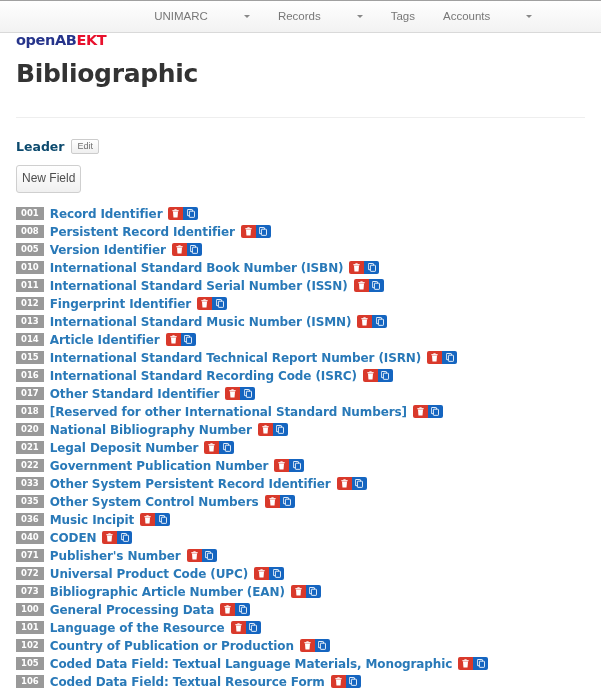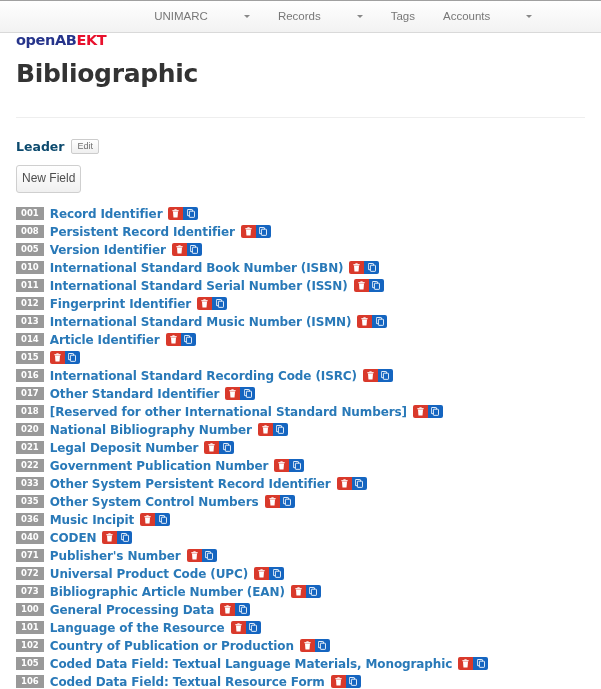--- a/index.html
+++ b/index.html
@@ -393,20 +393,21 @@
               <svg width="8" height="9" viewBox="0 0 11 12" aria-hidden="true">
                 <rect x="0.5" y="0.5" width="7" height="8.5" rx="0.8" fill="none" stroke="#ffffff" stroke-width="1.2"></rect>
                 <rect x="3.3" y="2.8" width="7" height="8.5" rx="0.8" fill="#1565c0" stroke="#ffffff" stroke-width="1.2"></rect>
               </svg>
             </span>
           </button>
         </span>
       </li>
       <li class="field-row">
         <span class="tag-badge">015</span>
+        <a class="field-link" href="#">International Standard Technical Report Number (ISRN)</a>
         <span class="btn-group">
           <button class="icon-btn del" title="Delete">
             <span>
               <svg width="7" height="9" viewBox="0 0 10 12" aria-hidden="true">
                 <rect x="0.5" y="1.2" width="9" height="1.6" fill="#ffffff"></rect>
                 <rect x="3.4" y="0" width="3.2" height="1.3" fill="#ffffff"></rect>
                 <path d="M1.4 3.3 h7.2 l-0.7 8.3 h-5.8 Z" fill="#ffffff"></path>
               </svg>
             </span>
           </button>

